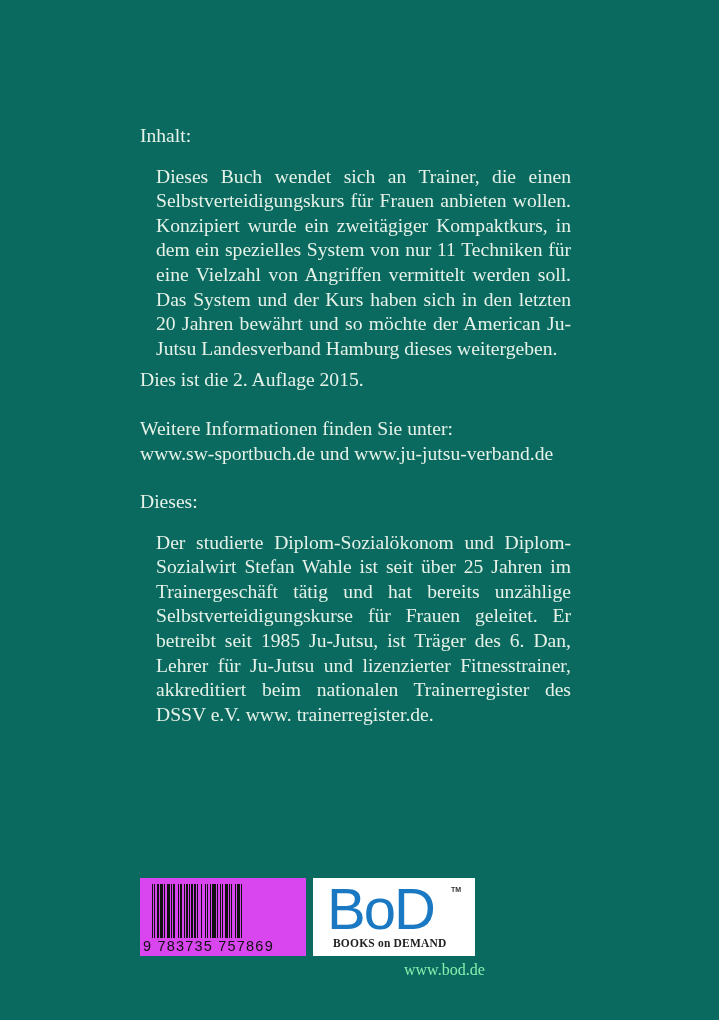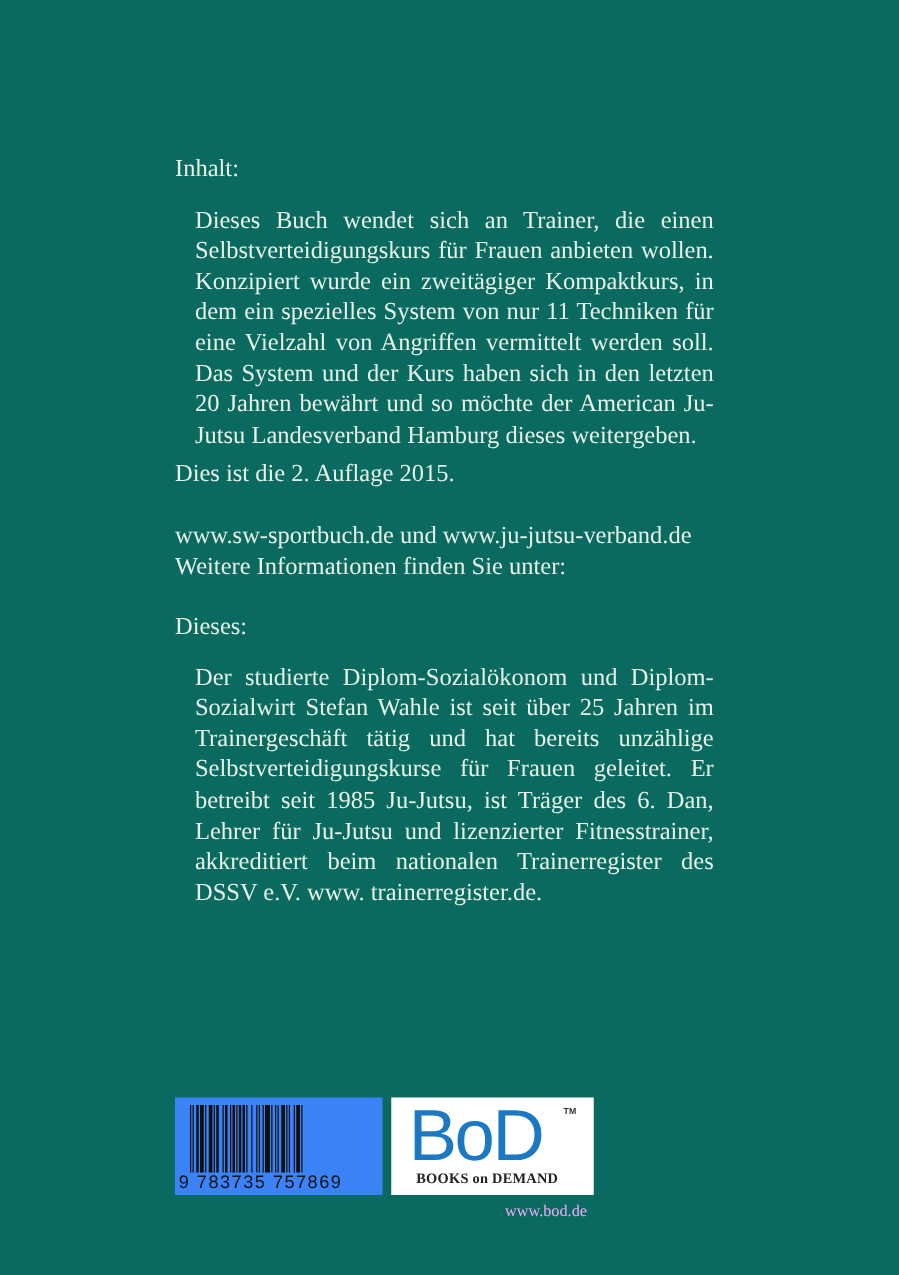--- a/index.html
+++ b/index.html
@@ -1,48 +1,48 @@
 <!DOCTYPE html>
 <html><head>
 <meta charset="utf-8">
 <style>
   html, body { margin:0; padding:0; }
   body { width:719px; height:1020px; background:#0b6a60; position:relative; overflow:hidden;
          font-family:"Liberation Serif", "DejaVu Serif", serif; color:#e6f2e8; }
   .block { position:absolute; left:140px; width:447px; }
   .para { text-align:justify; text-align-last:left; margin:16px; }
   .heading { margin:0; }
-  .barcode-box { position:absolute; left:140px; top:878px; width:166px; height:78px; background:#3b82f6; }
+  .barcode-box { position:absolute; left:140px; top:878px; width:166px; height:78px; background:#d946ef; }
   .bars { position:absolute; left:12px; top:6px; width:146px; height:54px; display:flex; align-items:stretch; }
   .bars span { display:block; height:100%; background:#111; }
   .bar-digits { position:absolute; left:3px; right:4px; bottom:2px; font-family:"Liberation Sans", sans-serif;
                 font-size:14.5px; color:#111; letter-spacing:1.2px; line-height:16px; }
   .bod-box { position:absolute; left:313px; top:878px; width:162px; height:78px; background:#fff; }
   .bod-logo { position:absolute; left:14px; top:2px; font-family:"Liberation Sans", sans-serif; font-weight:normal;
               font-size:58px; color:#1a79c2; letter-spacing:-2px; line-height:58px; }
   .bod-tm { position:absolute; right:14px; top:8px; font-family:"Liberation Sans", sans-serif; font-size:7px; color:#333; font-weight:bold; }
   .bod-sub { position:absolute; left:20px; bottom:7px; font-family:Liberation Serif, serif; font-weight:bold;
              font-size:11.5px; color:#222; letter-spacing:0.2px; }
-  .bod-url { position:absolute; left:404px; top:961px; font-size:13px; color:#f0abfc; }
+  .bod-url { position:absolute; left:404px; top:961px; font-size:16px; color:#86efac; }
 </style>
 </head>
 <body>
 
 <div class="block" style="top:124px; font-size:19.6px; line-height:24.6px;">
   <p class="heading">Inhalt:</p>
   <p class="para">Dieses Buch wendet sich an Trainer, die einen Selbstverteidigungskurs für Frauen anbieten wollen. Konzipiert wurde ein zweitägiger Kompaktkurs, in dem ein spezielles System von nur 11 Techniken für eine Vielzahl von Angriffen  vermittelt werden soll. Das System und der Kurs haben sich in den letzten 20 Jahren bewährt und so möchte der American Ju-Jutsu Landesverband Hamburg dieses weitergeben.</p>
 </div>
 
 <div class="block" style="top:368px; font-size:19.6px; line-height:24.6px;">
   <p class="heading">Dies ist die 2. Auflage 2015.</p>
 </div>
 
 <div class="block" style="top:417px; font-size:19.6px; line-height:24.6px;">
+  <p class="heading">Weitere Informationen finden Sie unter:</p>
   <p class="heading">www.sw-sportbuch.de und www.ju-jutsu-verband.de</p>
-  <p class="heading">Weitere Informationen finden Sie unter:</p>
 </div>
 
 <div class="block" style="top:490px; font-size:19.6px; line-height:24.6px;">
   <p class="heading">Dieses:</p>
   <p class="para">Der studierte Diplom-Sozialökonom und Diplom-Sozialwirt Stefan Wahle ist seit über 25 Jahren im Trainergeschäft tätig und hat bereits unzählige Selbstverteidigungskurse für Frauen geleitet. Er betreibt seit 1985 Ju-Jutsu, ist Träger des 6. Dan, Lehrer für Ju-Jutsu und lizenzierter Fitnesstrainer, akkreditiert beim nationalen Trainerregister des DSSV e.V. www. trainerregister.de.</p>
 </div>
 
 <div class="barcode-box">
   <div class="bars" id="bars">
       <span style="width: 1.1px; background: rgb(17, 17, 17);"></span>

